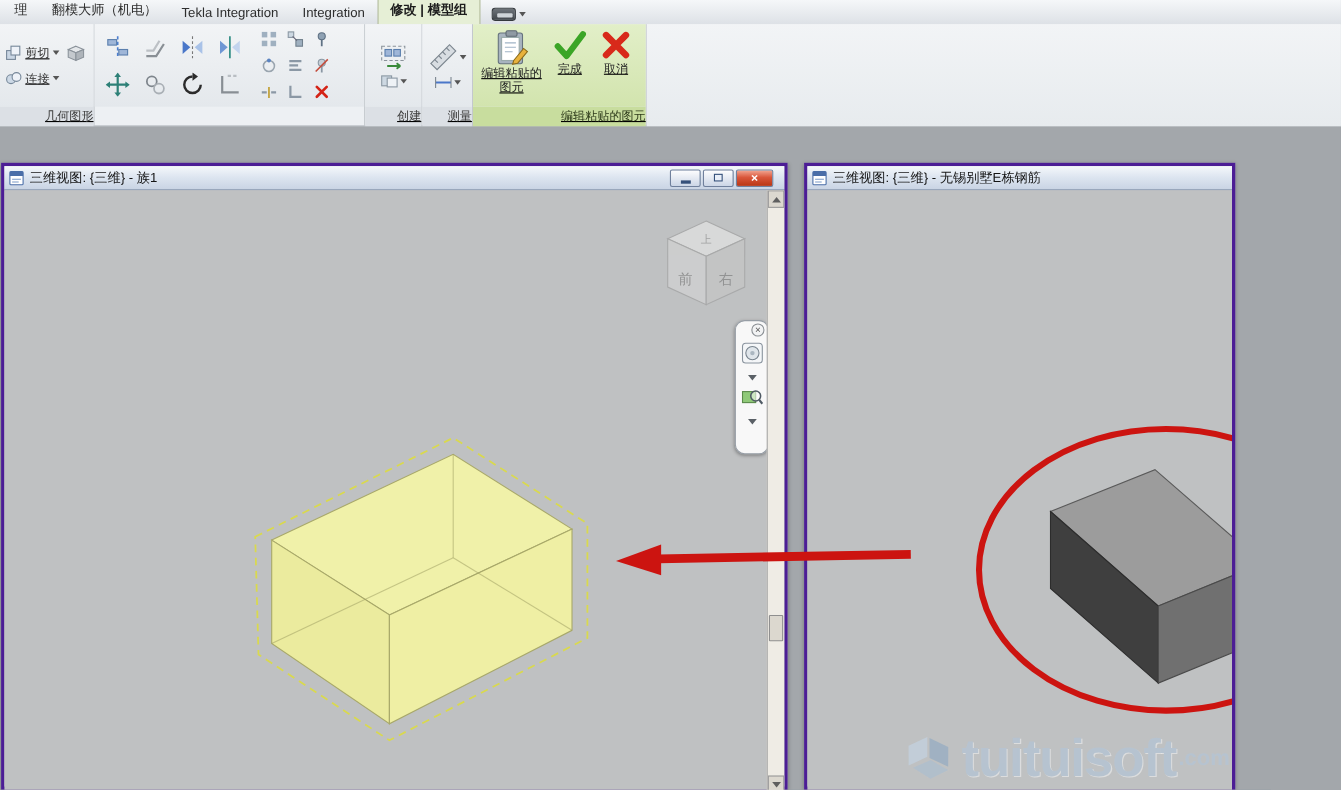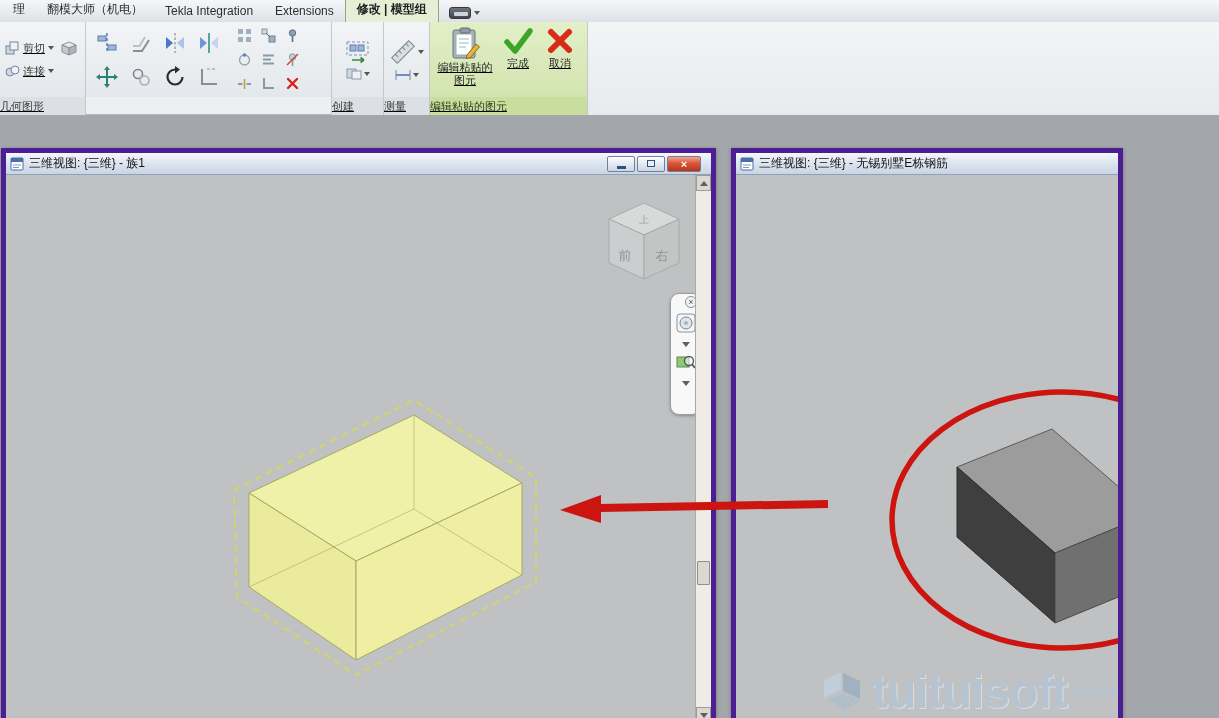--- a/index.html
+++ b/index.html
@@ -19,21 +19,21 @@
   .ribbon-opts { display:flex; align-items:center; gap:3px; margin:0 0 3px 10px; }
   .opt-box { width:22px; height:12px; border-radius:3px;
     background:linear-gradient(#6e747a,#42474c); border:1px solid #33383c; position:relative; }
   .opt-box::after { content:""; position:absolute; left:4px; top:4px; width:14px; height:4px;
     background:#cfd4d8; border-radius:1px; }
 
   .ribbon-body { display:flex; height:93px; align-items:stretch;text-decoration:underline; }
   .panel { display:flex; flex-direction:column; border-right:1px solid #c3c8cd; }
   .panel-body { height:75px; background:linear-gradient(#f2f4f6,#e4e8ec);
     display:flex; align-items:center; }
-  .panel-label { height:18px; line-height:18px; text-align:left; font-size:11px;
+  .panel-label { height:18px; line-height:18px; text-align:right; font-size:11px;
     color:#3a3a3a; background:#dce0e5; }
   .ribbon-rest { flex:1; background:linear-gradient(#f2f4f6,#e7ebee); }
 
   
   .geo-body { flex-direction:column; align-items:flex-start; justify-content:center;
     gap:8px; padding-left:5px; }
   .geo-row { display:flex; align-items:center; gap:3px; font-size:11px; color:#333; }
   .chev-css { width:0; height:0; border-left:3px solid transparent;
     border-right:3px solid transparent; border-top:4px solid #555; display:inline-block; }
 
@@ -57,21 +57,21 @@
     justify-content:flex-start; padding-top:4px; font-size:11px; color:#222;
     border-radius:2px; }
   .paste-lbl { text-align:center; line-height:13px; margin-top:1px;
     word-break:break-all; }
   .btn-edit { width:64px; }
   .btn-sm { width:42px; }
 
   
   .mdi { position:absolute; top:115px; left:0; width:1219px; height:603px;
     background:#a3a7ab; }
-  .window { position:absolute; border:5px solid #4c1d95; background:#bfc1c2;
+  .window { position:absolute; border:3px solid #4c1d95; background:#bfc1c2;
     box-shadow:0 1px 4px rgba(0,0,0,.3); }
   .win-left { left:1px; top:33px; width:715px; height:570px; }
   .win-right { left:731px; top:33px; width:392px; height:570px; }
   .title-bar { height:22px; background:linear-gradient(#f5f8fb,#dde5f0 48%,#c9d4e4);
     border-bottom:1px solid #8fa0b8; display:flex; align-items:center;
     padding:0 4px; gap:5px; }
   .win-title { font-size:12px; color:#141414; flex:1; white-space:nowrap; overflow:hidden; }
   .win-controls { display:flex; gap:2px; margin-right:6px; }
   .wbtn { width:28px; height:16px; border:1px solid #70809c; border-radius:2px;
     background:linear-gradient(#fdfdfe,#ccd6e6); display:flex; align-items:center;
@@ -123,21 +123,21 @@
 </head>
 <body>
 
 <div class="app">
 
   <div class="ribbon">
     <div class="tab-bar">
       <div class="tab">理</div>
       <div class="tab">翻模大师（机电）</div>
       <div class="tab">Tekla Integration</div>
-      <div class="tab">Extensions</div>
+      <div class="tab">Integration</div>
       <div class="tab active">修改 | 模型组</div>
       <div class="ribbon-opts">
         <span class="opt-box"></span>
         <span class="chev-css"></span>
       </div>
     </div>
 
     <div class="ribbon-body">
 
       <div class="panel" style="width:86px">

